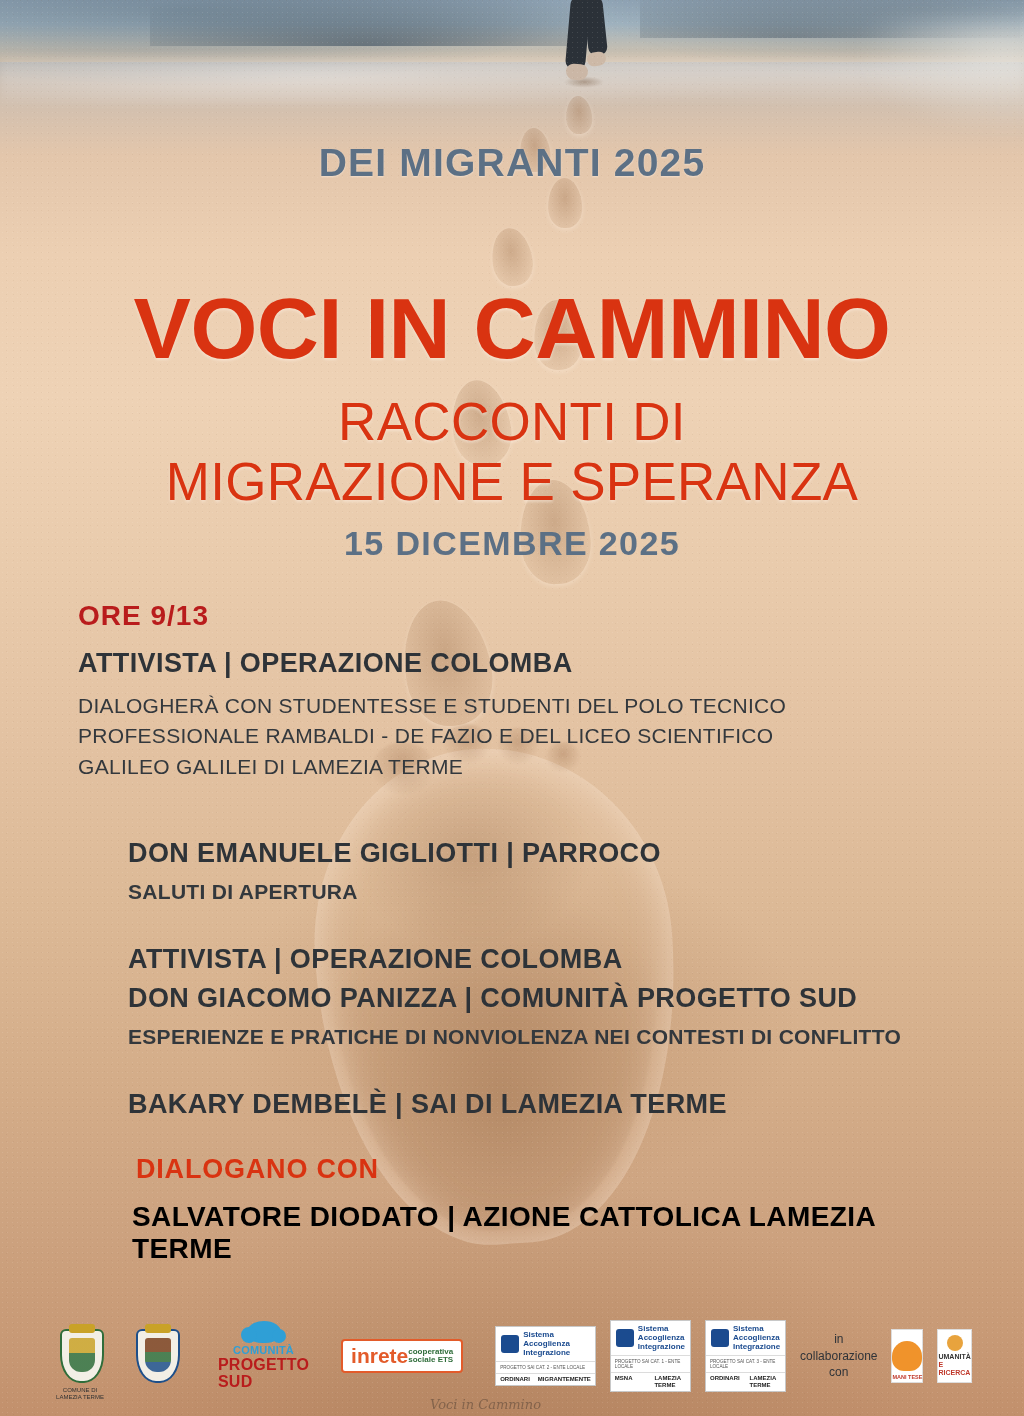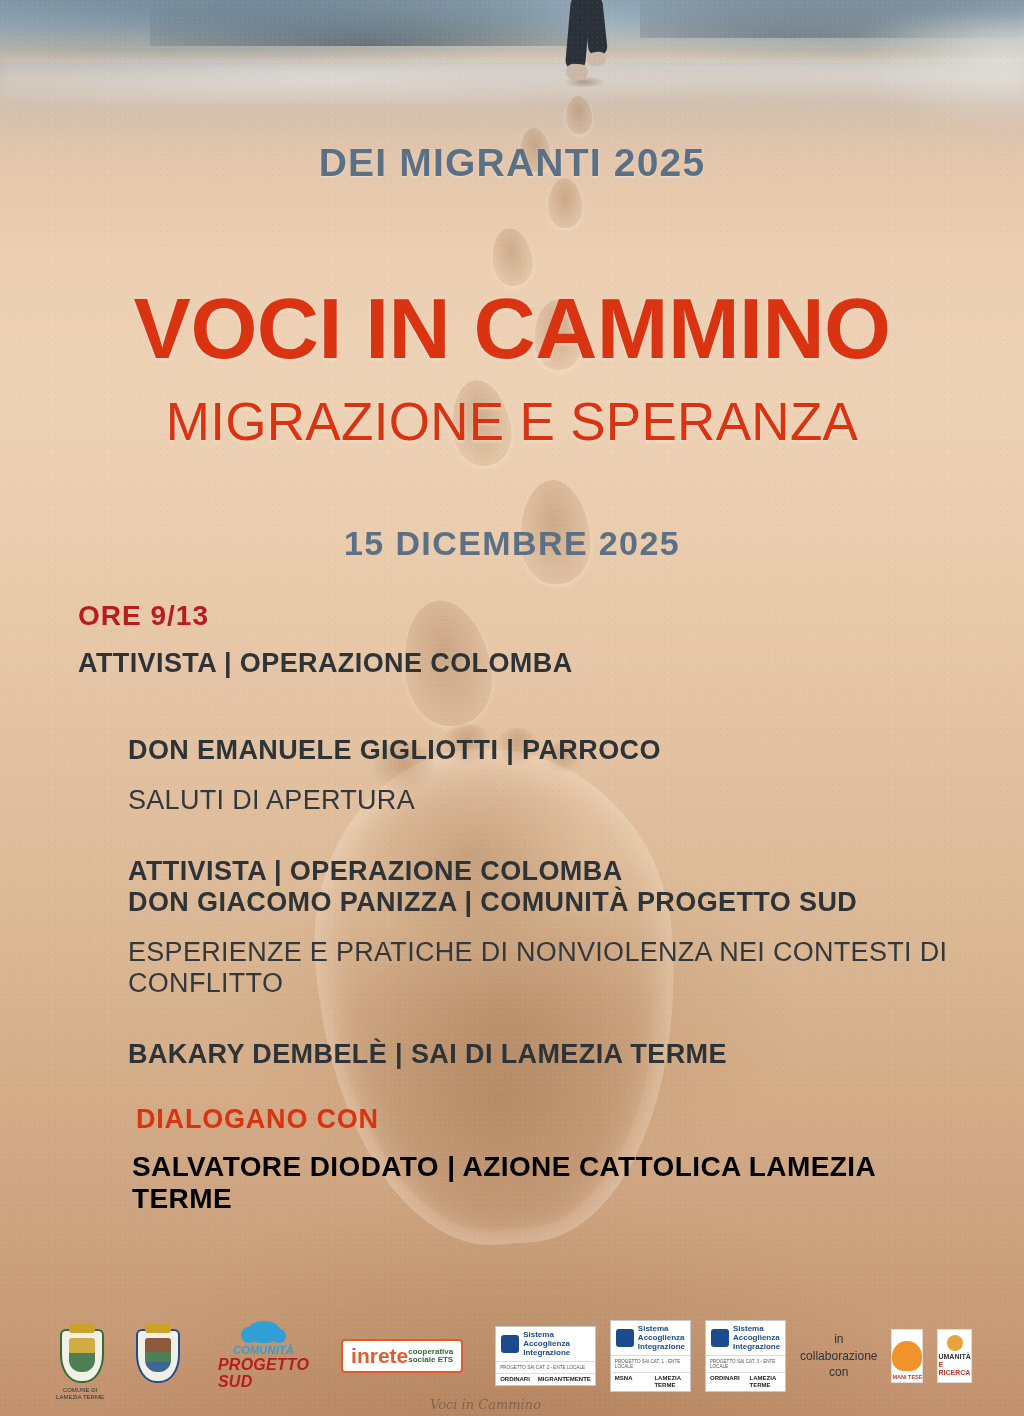--- a/index.html
+++ b/index.html
@@ -256,25 +256,26 @@
   }
   .row { margin-bottom: 14px; }
   .row .h {
     font-weight: bold;
     font-size: 27px;
     letter-spacing: 0.4px;
     color: #2e3338;
     margin-left: 8px;
   }
   .row .s {
-    font-size: 27px;
+    font-size: 21px;
     letter-spacing: 0.3px;
     color: #33383d;
     margin-left: 8px;
-    margin-top: 19px;
+    margin-top: 11px;
+    font-weight: bold;
   }
   .gap { height: 26px; }
   .dial {
     color: #d93311;
     font-weight: bold;
     font-size: 27px;
     letter-spacing: 0.8px;
     margin-left: 16px;
     margin-top: 34px;
     margin-bottom: 16px;
@@ -322,21 +323,21 @@
   .crest-cap {
     position: absolute; left: 50%; top: -7px; transform: translateX(-50%);
     width: 26px; height: 9px;
     background: #c9a227; border-radius: 3px;
   }
   .crest-label {
     position: absolute; left: -10px; bottom: -18px; width: 60px;
     font-size: 6px; text-align: center; color: #333; line-height: 1.15;
   }
   .logo-cps {
-    display: flex; flex-direction: column; align-items: center; line-height: 1.05; font-style: italic;
+    display: flex; flex-direction: column; align-items: center; line-height: 1.05;
   }
   .logo-cps .cloud {
     width: 34px; height: 22px; background: #2f9fd6;
     border-radius: 50% 50% 45% 45%;
     position: relative; margin-bottom: 2px;
   }
   .logo-cps .cloud:before, .logo-cps .cloud:after {
     content: ""; position: absolute; background: #2f9fd6; border-radius: 50%;
   }
   .logo-cps .cloud:before { width: 16px; height: 16px; left: -6px; top: 6px; }
@@ -438,44 +439,50 @@
 
   <div class="content">
 
     <div class="kicker">
       <div>DEI MIGRANTI 2025</div>
     </div>
 
     <div class="title">VOCI IN CAMMINO</div>
 
     <div class="subtitle">
+      <div>RACCONTI DI</div>
       <div>MIGRAZIONE E SPERANZA</div>
     </div>
 
     <div class="date">15 DICEMBRE 2025</div>
 
     <div class="prog">
 
       <div>
         <div class="slot-time">ORE 9/13</div>
         <div class="slot-head">ATTIVISTA | OPERAZIONE COLOMBA</div>
+        <div class="slot-body">
+          <div>DIALOGHERÀ CON STUDENTESSE E STUDENTI DEL  POLO TECNICO</div>
+          <div>PROFESSIONALE RAMBALDI - DE FAZIO E DEL LICEO SCIENTIFICO</div>
+          <div>GALILEO GALILEI DI LAMEZIA TERME</div>
+        </div>
       </div>
 
       <div class="block2">
 
         <div class="row">
           <div class="h">DON EMANUELE GIGLIOTTI | PARROCO</div>
           <div class="s">SALUTI DI APERTURA</div>
         </div>
 
         <div class="gap"></div>
 
         <div class="row">
           <div class="h">ATTIVISTA | OPERAZIONE COLOMBA</div>
-          <div class="h" style="margin-top:0;">DON GIACOMO PANIZZA | COMUNITÀ PROGETTO SUD</div>
+          <div class="h" style="margin-top:8px;">DON GIACOMO PANIZZA | COMUNITÀ PROGETTO SUD</div>
           <div class="s">ESPERIENZE E PRATICHE DI NONVIOLENZA NEI CONTESTI DI CONFLITTO</div>
         </div>
 
         <div class="gap"></div>
 
         <div class="row">
           <div class="h">BAKARY DEMBELÈ | SAI DI LAMEZIA TERME</div>
         </div>
 
         <div class="dial">DIALOGANO CON</div>

